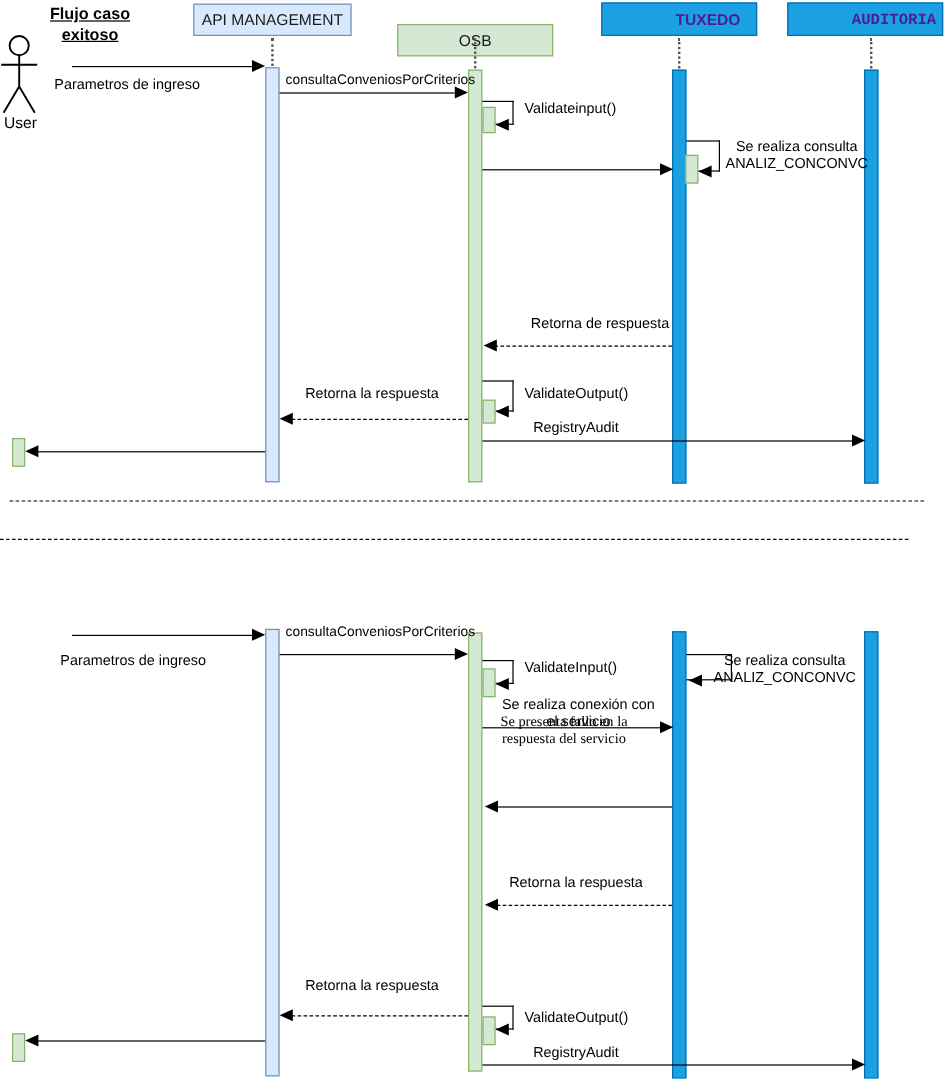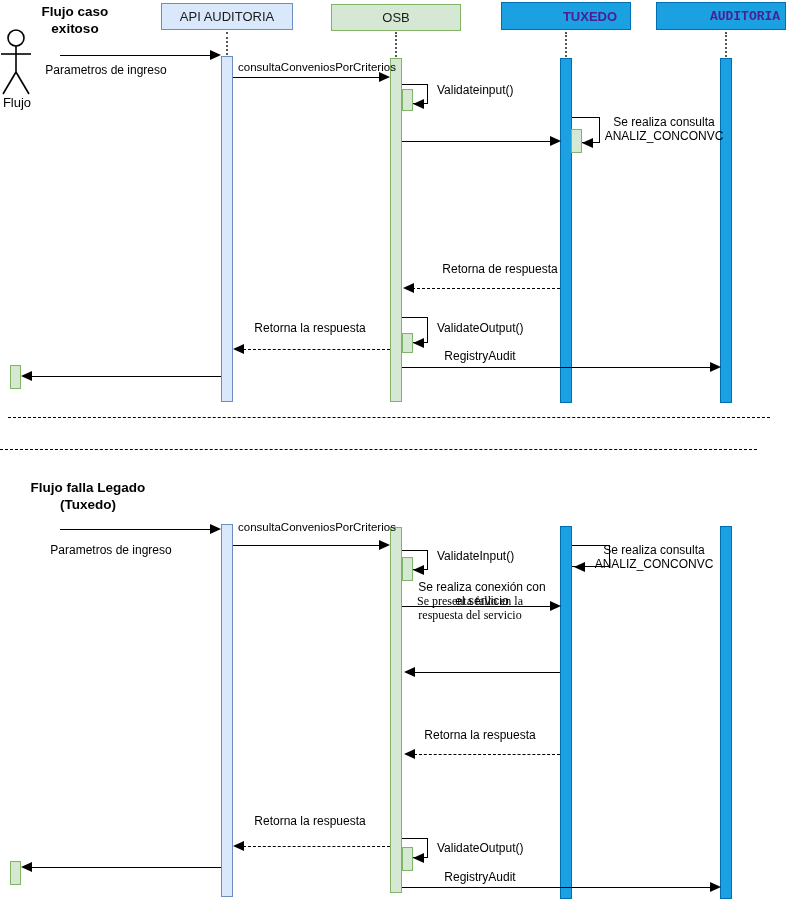--- a/index.html
+++ b/index.html
@@ -30,34 +30,34 @@
   .title{position:absolute;font-size:13.5px;font-weight:bold;text-align:center;
          white-space:pre-line;line-height:1.25;z-index:5;}
   .sep{position:absolute;height:0;border-top:1.5px dashed #000;z-index:1;}
   svg{display:block;}
 </style>
 </head>
 <body>
 
 <div id="stage">
 
-  <div class="title" style="left:18px;top:4px;width:114px;">Flujo caso
+  <div class="title" style="left:18px;top:4px;width:114px;text-decoration:underline;">Flujo caso
 exitoso</div>
 
   <svg style="position:absolute;left:0px;top:28px;z-index:2;" width="34" height="70" viewBox="0 0 34 70">
     <circle cx="16" cy="10" r="8" fill="none" stroke="#000" stroke-width="1.6"></circle>
     <line x1="16" y1="18" x2="16" y2="44" stroke="#000" stroke-width="1.6"></line>
     <line x1="1" y1="26" x2="31" y2="26" stroke="#000" stroke-width="1.6"></line>
     <line x1="16" y1="44" x2="3" y2="66" stroke="#000" stroke-width="1.6"></line>
     <line x1="16" y1="44" x2="29" y2="66" stroke="#000" stroke-width="1.6"></line>
   </svg>
-  <div class="lbl" style="left:0px;top:95px;width:34px;font-size:13px;">Flujo</div>
+  <div class="lbl" style="left:0px;top:95px;width:34px;font-size:13px;">User</div>
 
-  <div class="hdr blue" style="left:161px;top:3px;width:132px;height:27px;">API AUDITORIA</div>
-  <div class="hdr green" style="left:331px;top:4px;width:130px;height:27px;">OSB</div>
+  <div class="hdr blue" style="left:161px;top:3px;width:132px;height:27px;">API MANAGEMENT</div>
+  <div class="hdr green" style="left:331px;top:20px;width:130px;height:27px;">OSB</div>
   <div class="hdr bright" style="left:501px;top:2px;width:130px;height:28px;">TUXEDO</div>
   <div class="hdr bright" style="left:656px;top:2px;width:130px;height:28px;font-family:Liberation Mono, monospace;">AUDITORIA</div>
 
   <div class="dots" style="left:226px;top:32px;height:23px;"></div>
   <div class="dots" style="left:395px;top:32px;height:25px;"></div>
   <div class="dots" style="left:565px;top:32px;height:25px;"></div>
   <div class="dots" style="left:725px;top:32px;height:25px;"></div>
 
   <div class="bar blue" style="left:221px;top:56px;height:346px;"></div>
   <div class="bar green" style="left:390px;top:58px;height:344px;"></div>
@@ -103,22 +103,20 @@
   <div class="line" style="left:402px;top:367px;width:308px;"></div>
   <div class="ah r" style="left:710px;top:362px;"></div>
 
   <div class="nest" style="left:10px;top:365px;height:24px;"></div>
   <div class="line" style="left:31px;top:376px;width:190px;"></div>
   <div class="ah l" style="left:21px;top:371px;"></div>
 
   <div class="sep" style="left:8px;top:417px;width:762px;"></div>
   <div class="sep" style="left:0px;top:449px;width:757px;"></div>
 
-  <div class="title" style="left:28px;top:480px;width:120px;">Flujo falla Legado
-(Tuxedo)</div>
 
   <div class="bar blue" style="left:221px;top:524px;height:373px;"></div>
   <div class="bar green" style="left:390px;top:527px;height:366px;"></div>
   <div class="bar bright" style="left:560px;top:526px;height:373px;"></div>
   <div class="bar bright" style="left:720px;top:526px;height:373px;"></div>
 
   <div class="line" style="left:60px;top:529px;width:150px;"></div>
   <div class="ah r" style="left:210px;top:524px;"></div>
   <div class="lbl" style="left:45px;top:543px;width:132px;">Parametros de ingreso</div>
 

